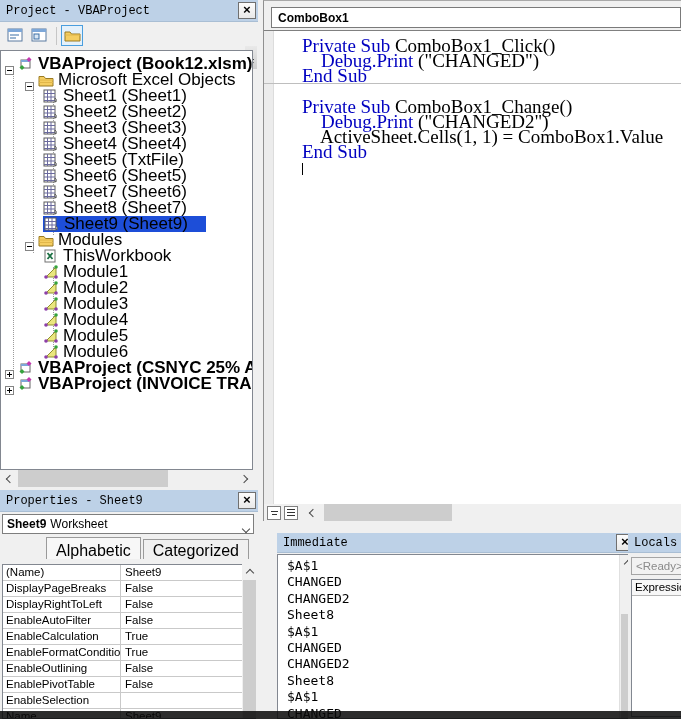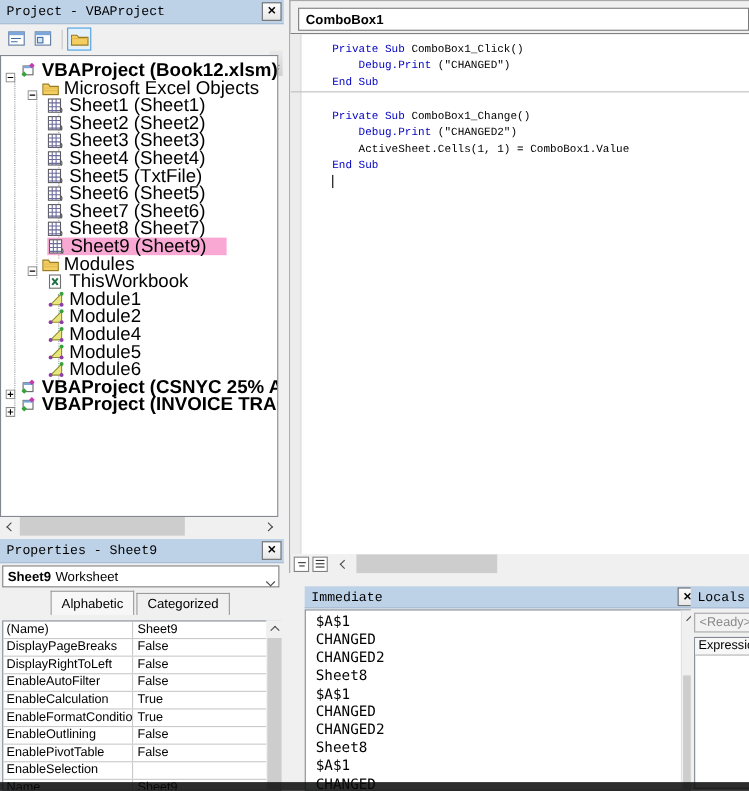--- a/index.html
+++ b/index.html
@@ -49,43 +49,43 @@
   #project-hscroll{position:absolute;left:1px;top:470px;width:251px;height:17px;display:flex;}
   #project-hscroll .sb-arrow{width:17px;height:17px;}
   #project-hscroll .mid{position:relative;flex:1;}
   #project-hscroll .sb-thumb{position:absolute;left:0;top:0;height:17px;width:150px;}
 
   
   #properties-panel{position:absolute;left:0;top:490px;width:258px;height:229px;background:#F0F0F0;}
   #prop-selector{position:absolute;left:2px;top:24px;width:252px;height:20px;background:#fff;border:1px solid #7E7E7E;
                  box-sizing:border-box;display:flex;align-items:center;padding-left:4px;font-size:12px;}
   #prop-selector .chevbox{position:absolute;right:4px;top:6px;}
-  #prop-tabs{position:absolute;left:2px;top:49px;height:20px;display:flex;font-size:12px;padding-left:44px;}
+  #prop-tabs{position:absolute;left:2px;top:49px;height:20px;display:flex;font-size:16px;padding-left:44px;}
   .tab{padding:2px 9px 0 9px;height:20px;box-sizing:border-box;border:1px solid #9a9a9a;border-bottom:none;
        background:#F0F0F0;margin-right:2px;}
   .tab.active{background:#F7F7F7;position:relative;top:-2px;height:22px;padding-top:4px;}
   #prop-grid{position:absolute;left:2px;top:74px;width:254px;height:155px;background:#fff;border:1px solid #828790;
              box-sizing:border-box;overflow:hidden;}
   .prow{display:flex;height:16px;border-bottom:1px solid #C9C9C9;font-size:11.5px;box-sizing:border-box;}
   .pname{width:118px;border-right:1px solid #C9C9C9;padding:1px 0 0 3px;box-sizing:border-box;overflow:hidden;white-space:nowrap;}
   .pval{flex:1;padding:1px 0 0 4px;overflow:hidden;white-space:nowrap;}
   #prop-vscroll{position:absolute;right:1px;top:74px;width:15px;height:154px;}
   #prop-vscroll .sb-arrow{width:15px;height:15px;}
   #prop-vscroll .sb-thumb{position:absolute;left:1px;top:16px;width:13px;bottom:0;}
 
   
   #code-window{position:absolute;left:263px;top:0;width:418px;height:521px;background:#F0F0F0;
                border-left:1px solid #909090;border-top:1px solid #A8A8A8;box-sizing:border-box;}
   #object-dropdown{position:absolute;left:7px;top:6px;right:0;height:21px;background:#fff;border:1px solid #7A7A7A;
                    box-sizing:border-box;display:flex;align-items:center;padding-left:6px;
                    font-size:12px;font-weight:bold;}
   #code-area{position:absolute;left:0;top:29px;right:0;bottom:17px;background:#fff;border-top:1px solid #808080;overflow:hidden;}
   #code-margin{position:absolute;left:0;top:0;bottom:0;width:9px;background:#ECECEC;border-right:1px solid #DCDCDC;}
-  #code-lines{position:absolute;left:10px;top:7px;right:0;font-family:Liberation Mono, monospace;
-              font-size:10px;line-height:15px;white-space:pre;}
+  #code-lines{position:absolute;left:10px;top:7px;right:0;font-family:Liberation Serif, serif;
+              font-size:19px;line-height:15px;white-space:pre;}
   .code-line{height:15px;padding-left:28px;}
   .code-sep{height:15px;border-top:1px solid #BEBEBE;margin-left:-10px;}
   .caret{display:inline-block;width:1px;height:12px;background:#000;vertical-align:middle;}
   #code-bottom{position:absolute;left:0;bottom:0;right:0;height:17px;display:flex;align-items:center;background:#F0F0F0;}
   .view-btn{width:14px;height:14px;background:#fff;border:1px solid #808080;box-sizing:border-box;margin-left:3px;
             display:flex;flex-direction:column;justify-content:center;align-items:center;gap:2px;}
   .view-btn .ln{height:1px;background:#333;}
   #code-hscroll{position:relative;flex:1;height:17px;margin-left:6px;}
   #code-hscroll .sb-arrow{position:absolute;left:0;top:0;width:17px;height:17px;}
   #code-hscroll .sb-thumb{position:absolute;left:20px;top:0;width:128px;height:17px;}
@@ -261,21 +261,21 @@
             <span class="ticon">
               <svg width="15" height="14" viewBox="0 0 15 14">
                 <rect x="1" y="1" width="11" height="12" fill="#fff" stroke="#5A5A5A"></rect>
                 <path d="M1 4.5 h11 M1 8 h11 M1 11.5 h11 M4.5 1 v12 M8 1 v12" stroke="#6B6B9E" fill="none"></path>
                 <path d="M12 9 q2 1 1 4 l-1 -1 z" fill="#fff" stroke="#5A5A5A"></path>
               </svg>
             </span>
             <span class="tree-label">Sheet8 (Sheet7)</span>
           </div>
           <div class="tree-row lvl2">
-            <span class="hlwrap" style="background:#f9a8d4">
+            <span class="hlwrap" style="background:#1d4ed8">
               <span class="ticon">
                 <svg width="15" height="14" viewBox="0 0 15 14">
                   <rect x="1" y="1" width="11" height="12" fill="#fff" stroke="#5A5A5A"></rect>
                   <path d="M1 4.5 h11 M1 8 h11 M1 11.5 h11 M4.5 1 v12 M8 1 v12" stroke="#6B6B9E" fill="none"></path>
                   <path d="M12 9 q2 1 1 4 l-1 -1 z" fill="#fff" stroke="#5A5A5A"></path>
                 </svg>
               </span>
               <span class="tree-label">Sheet9 (Sheet9)</span>
             </span>
           </div>
@@ -315,20 +315,31 @@
           <div class="tree-row lvl2">
             <span class="ticon">
               <svg width="16" height="14" viewBox="0 0 16 14">
                 <path d="M3 12 L13 2 L13 12 z" fill="#EAE67E" stroke="#8F8F2E"></path>
                 <circle cx="3" cy="12" r="1.8" fill="#8C3FA8"></circle>
                 <circle cx="13" cy="2" r="1.8" fill="#35A33C"></circle>
                 <circle cx="13" cy="12" r="1.8" fill="#8C3FA8"></circle>
               </svg>
             </span>
             <span class="tree-label">Module2</span>
+          </div>
+          <div class="tree-row lvl2">
+            <span class="ticon">
+              <svg width="16" height="14" viewBox="0 0 16 14">
+                <path d="M3 12 L13 2 L13 12 z" fill="#EAE67E" stroke="#8F8F2E"></path>
+                <circle cx="3" cy="12" r="1.8" fill="#8C3FA8"></circle>
+                <circle cx="13" cy="2" r="1.8" fill="#35A33C"></circle>
+                <circle cx="13" cy="12" r="1.8" fill="#8C3FA8"></circle>
+              </svg>
+            </span>
+            <span class="tree-label">Module3</span>
           </div>
           <div class="tree-row lvl2">
             <span class="ticon">
               <svg width="16" height="14" viewBox="0 0 16 14">
                 <path d="M3 12 L13 2 L13 12 z" fill="#EAE67E" stroke="#8F8F2E"></path>
                 <circle cx="3" cy="12" r="1.8" fill="#8C3FA8"></circle>
                 <circle cx="13" cy="2" r="1.8" fill="#35A33C"></circle>
                 <circle cx="13" cy="12" r="1.8" fill="#8C3FA8"></circle>
               </svg>
             </span>

